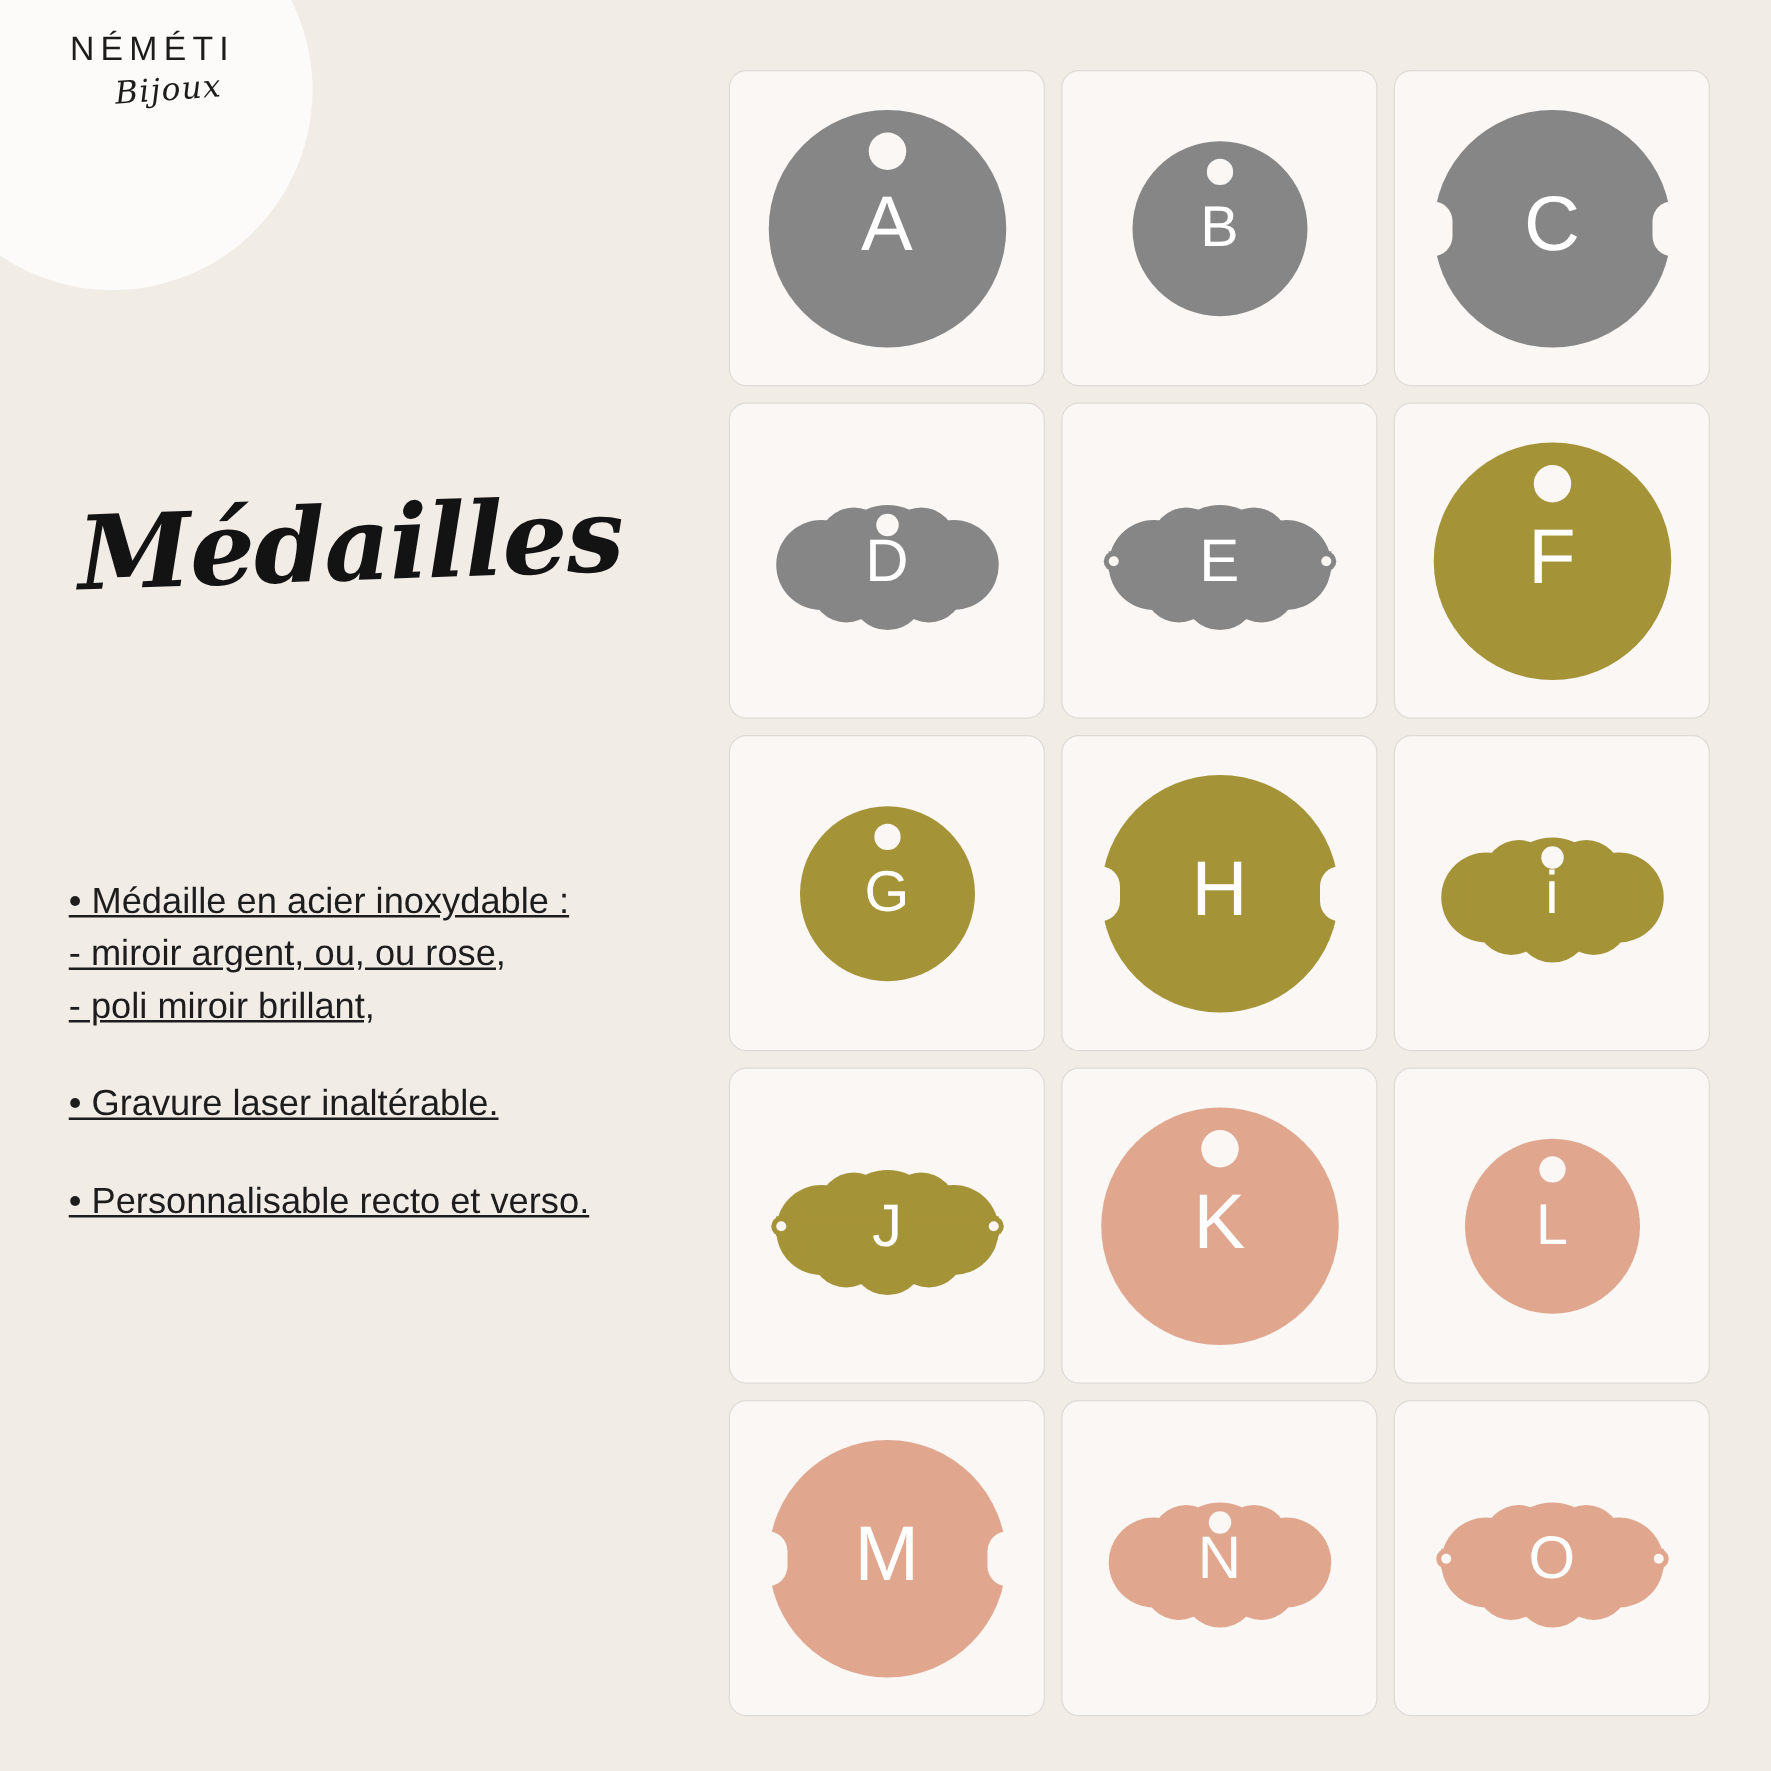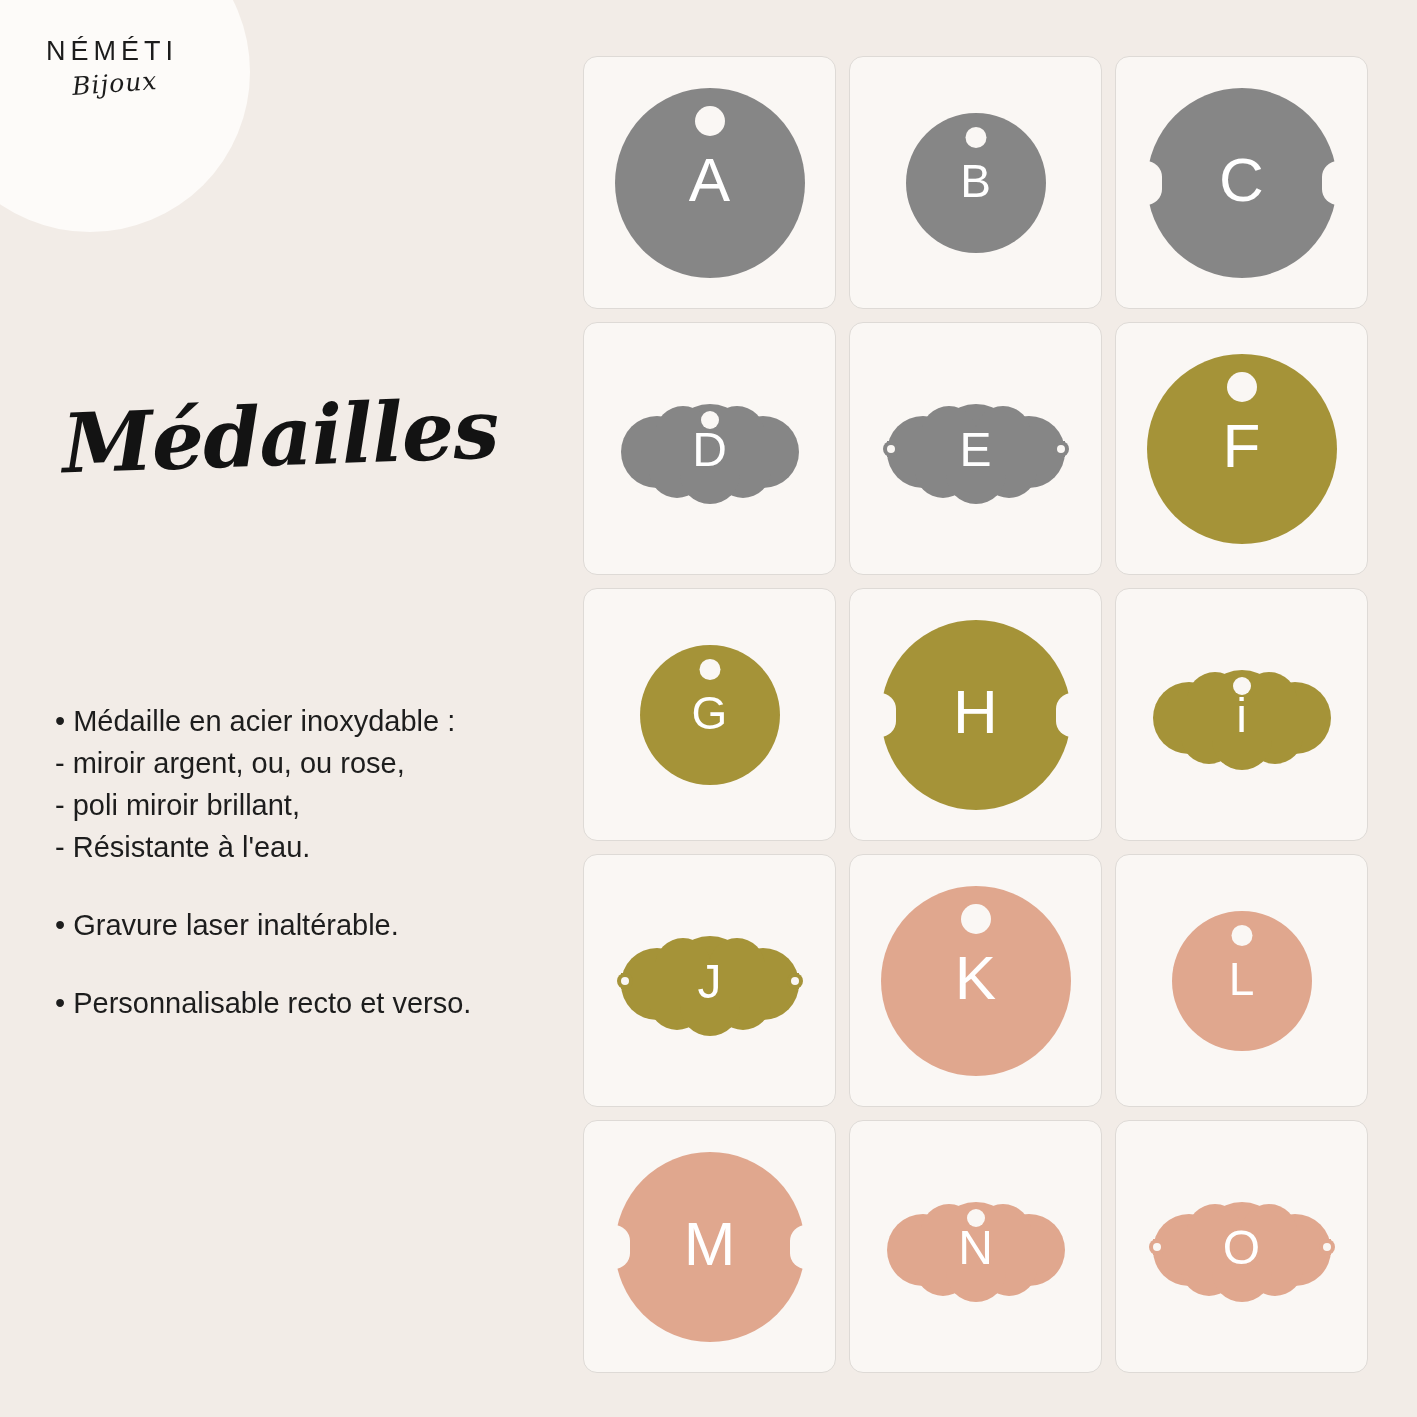--- a/index.html
+++ b/index.html
@@ -21,24 +21,23 @@
     left: -70px;
     top: -88px;
     width: 320px;
     height: 320px;
     border-radius: 50%;
     background: #fdfbf9;
   }
   #logo-inner {
     position: absolute;
     left: 92px;
-    top: 124px;
+    top: 112px;
     width: 200px;
-    text-align: left;
-    margin-left: 24px;
+    text-align: center;
   }
   #logo-name {
     font-family: "Liberation Sans", sans-serif;
     font-size: 27px;
     letter-spacing: 5px;
     color: #1c1c1c;
     font-weight: 400;
     white-space: nowrap;
   }
   #logo-sub {
@@ -82,20 +81,21 @@
     letter-spacing: 0.2px;
   }
   #bullets {
     position: absolute;
     left: 55px;
     top: 700px;
     width: 500px;
     font-size: 29px;
     color: #1d1d1d;
     line-height: 42px;
+    text-decoration: underline;
   }
   .spacer-line { height: 36px; }
   .bullet-line { white-space: nowrap; }
 
   
   #grid {
     position: absolute;
     left: 583px;
     top: 56px;
     width: 790px;
@@ -164,21 +164,20 @@
     <div id="logo-sub">Bijoux</div>
   </div>
 </div>
 
 <div id="left-col">
   <div id="title">Médailles</div>
   <div id="bullets">
       <div class="bullet-line">• Médaille en acier inoxydable :</div>
       <div class="bullet-line">- miroir argent, ou, ou rose,</div>
       <div class="bullet-line">- poli miroir brillant,</div>
-      <div class="bullet-line">- Résistante à l'eau.</div>
       <div class="spacer-line"></div>
       <div class="bullet-line">• Gravure laser inaltérable.</div>
       <div class="spacer-line"></div>
       <div class="bullet-line">• Personnalisable recto et verso.</div>
     </div>
 </div>
 
 <div id="grid">
     <div class="cell">
       <div class="shape-wrap">

